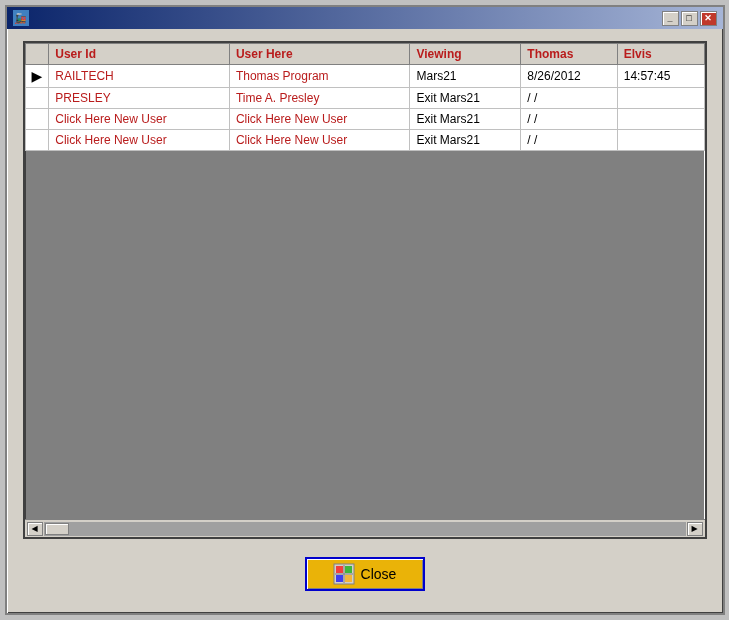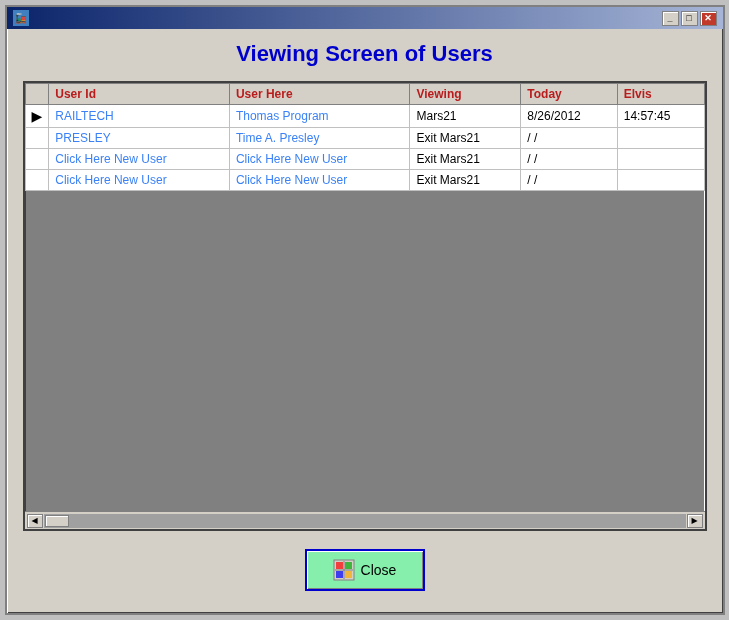--- a/index.html
+++ b/index.html
@@ -136,21 +136,21 @@
     }
 
     table tbody tr {
       background: white;
     }
 
     table tbody td {
       border: 1px solid #c0c0c0;
       padding: 3px 6px;
       font-size: 12px;
-      color: #3b82f6;
+      color: #b91c1c;
       white-space: nowrap;
     }
 
     table tbody td.black-text {
       color: #000000;
     }
 
     .row-indicator {
       color: #000;
       font-size: 14px;
@@ -203,22 +203,22 @@
     .bottom-area {
       display: flex;
       justify-content: center;
       align-items: center;
       padding: 8px 0 10px 0;
       flex-shrink: 0;
     }
 
     .close-button {
       width: 120px;
-      height: 42px;
-      background: #86efac;
+      height: 34px;
+      background: #eab308;
       border: 2px solid #0000cc;
       box-shadow: inset 1px 1px 0 #ffffff, inset -1px -1px 0 #808080;
       cursor: pointer;
       display: flex;
       align-items: center;
       justify-content: center;
       gap: 6px;
       font-size: 14px;
       font-weight: normal;
     }
@@ -233,32 +233,31 @@
       <div class="title-bar-icon">🚂</div>
     </div>
     <div class="title-bar-buttons">
       <div class="tb-btn">_</div>
       <div class="tb-btn">□</div>
       <div class="tb-btn close-btn">✕</div>
     </div>
   </div>
 
   <div class="window-content">
-    <div class="page-title">Viewing Screen of Users</div>
 
     <div class="table-container">
       <div class="table-scroll-area">
         <table>
           <thead>
             <tr>
               <th style="width:20px;"></th>
               <th>User Id</th>
               <th>User Here</th>
               <th>Viewing</th>
-              <th>Today</th>
+              <th>Thomas</th>
               <th>Elvis</th>
             </tr>
           </thead>
           <tbody id="table-body">
           <tr>
                 <td class="row-indicator black-text">▶</td>
                 <td>RAILTECH</td>
                 <td>Thomas Program</td>
                 <td class="black-text">Mars21</td>
                 <td class="black-text">8/26/2012</td>

